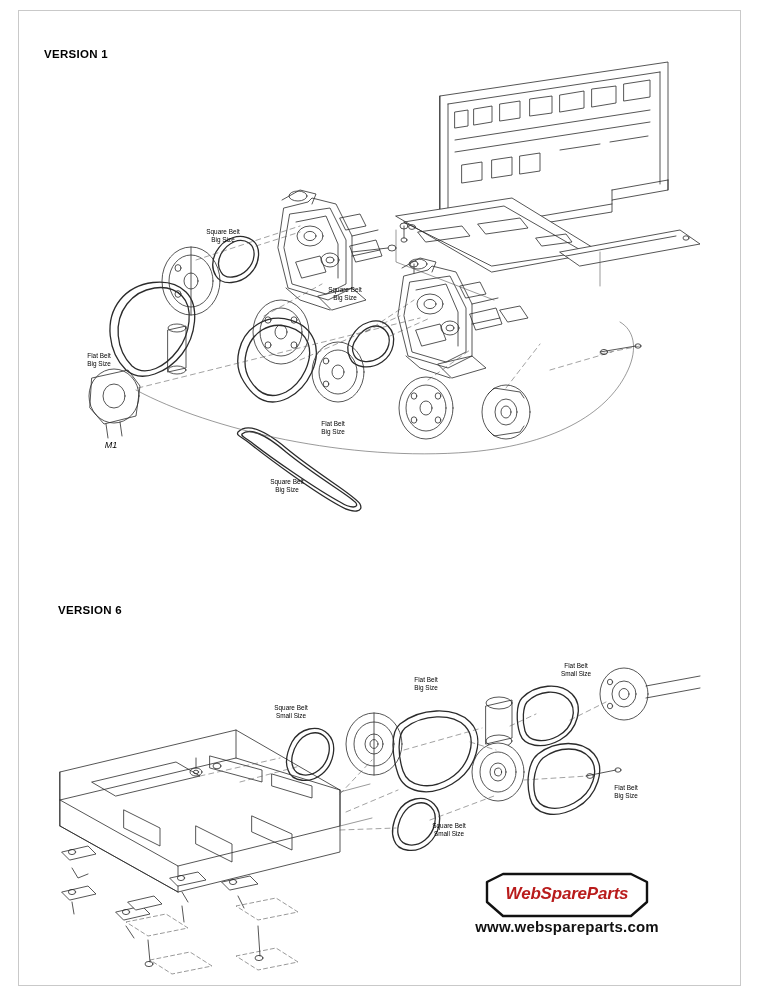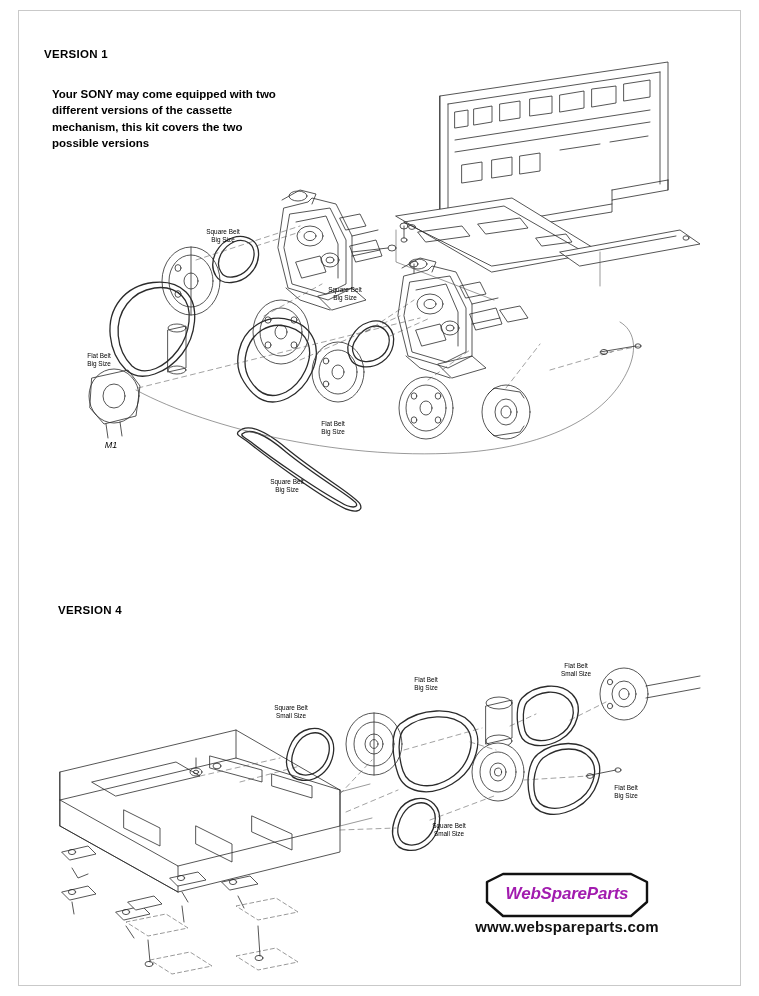--- a/index.html
+++ b/index.html
@@ -84,40 +84,39 @@
   }
   .brand-text {
     position: absolute;
     left: 0;
     top: 12px;
     width: 172px;
     text-align: center;
     font-size: 17px;
     font-weight: bold;
     font-style: italic;
-    color: #a21caf;
+    color: #b91c1c;
     letter-spacing: -0.2px;
   }
   .brand-url {
     margin-top: 0;
     font-size: 15px;
     font-weight: bold;
     color: #111;
     letter-spacing: 0.2px;
   }
 </style>
 </head>
 <body>
 
 <div class="page">
   <div class="page-border"></div>
 
   <div class="version-title" id="version1-title">VERSION 1</div>
 
-  <div class="intro-note">Your SONY may come equipped with two different versions of the cassette mechanism, this kit covers the two possible versions</div>
 
   <svg class="diagram" width="759" height="560" viewBox="0 0 759 560" aria-hidden="true">
     <g fill="none" stroke="#2b2b2b" stroke-width="0.8" stroke-linejoin="round" stroke-linecap="round">
 
       <g>
         <path d="M440 96 L668 62 L668 190 L612 200 L612 212 L440 240 Z" fill="#fff"></path>
         <path d="M440 96 L440 240"></path>
         <path d="M448 104 L660 72"></path>
         <path d="M448 104 L448 232"></path>
         <path d="M660 72 L660 184"></path>
@@ -311,21 +310,21 @@
   <div class="callout" style="left:318px; top:286px; width:54px;">Square Belt
 Big Size</div>
   <div class="callout" style="left:72px; top:352px; width:54px;">Flat Belt
 Big Size</div>
   <div class="callout" style="left:306px; top:420px; width:54px;">Flat Belt
 Big Size</div>
   <div class="callout" style="left:258px; top:478px; width:58px;">Square Belt
 Big Size</div>
   <div class="callout italic" style="left:98px; top:440px; width:26px; text-align:center;">M1</div>
 
-  <div class="version-title" id="version2-title">VERSION 4</div>
+  <div class="version-title" id="version2-title">VERSION 6</div>
 
   <svg class="diagram" style="top:630px;" width="759" height="366" viewBox="0 0 759 366" aria-hidden="true">
     <g fill="none" stroke="#2b2b2b" stroke-width="0.8" stroke-linejoin="round" stroke-linecap="round">
 
       <g>
         <path d="M60 142 L236 100 L340 160 L340 222 L178 262 L60 196 Z" fill="#fff"></path>
         <path d="M60 142 L60 196"></path>
         <path d="M236 100 L236 128"></path>
         <path d="M340 160 L236 128 L60 170"></path>
         <path d="M60 170 L178 236 L178 262"></path>

